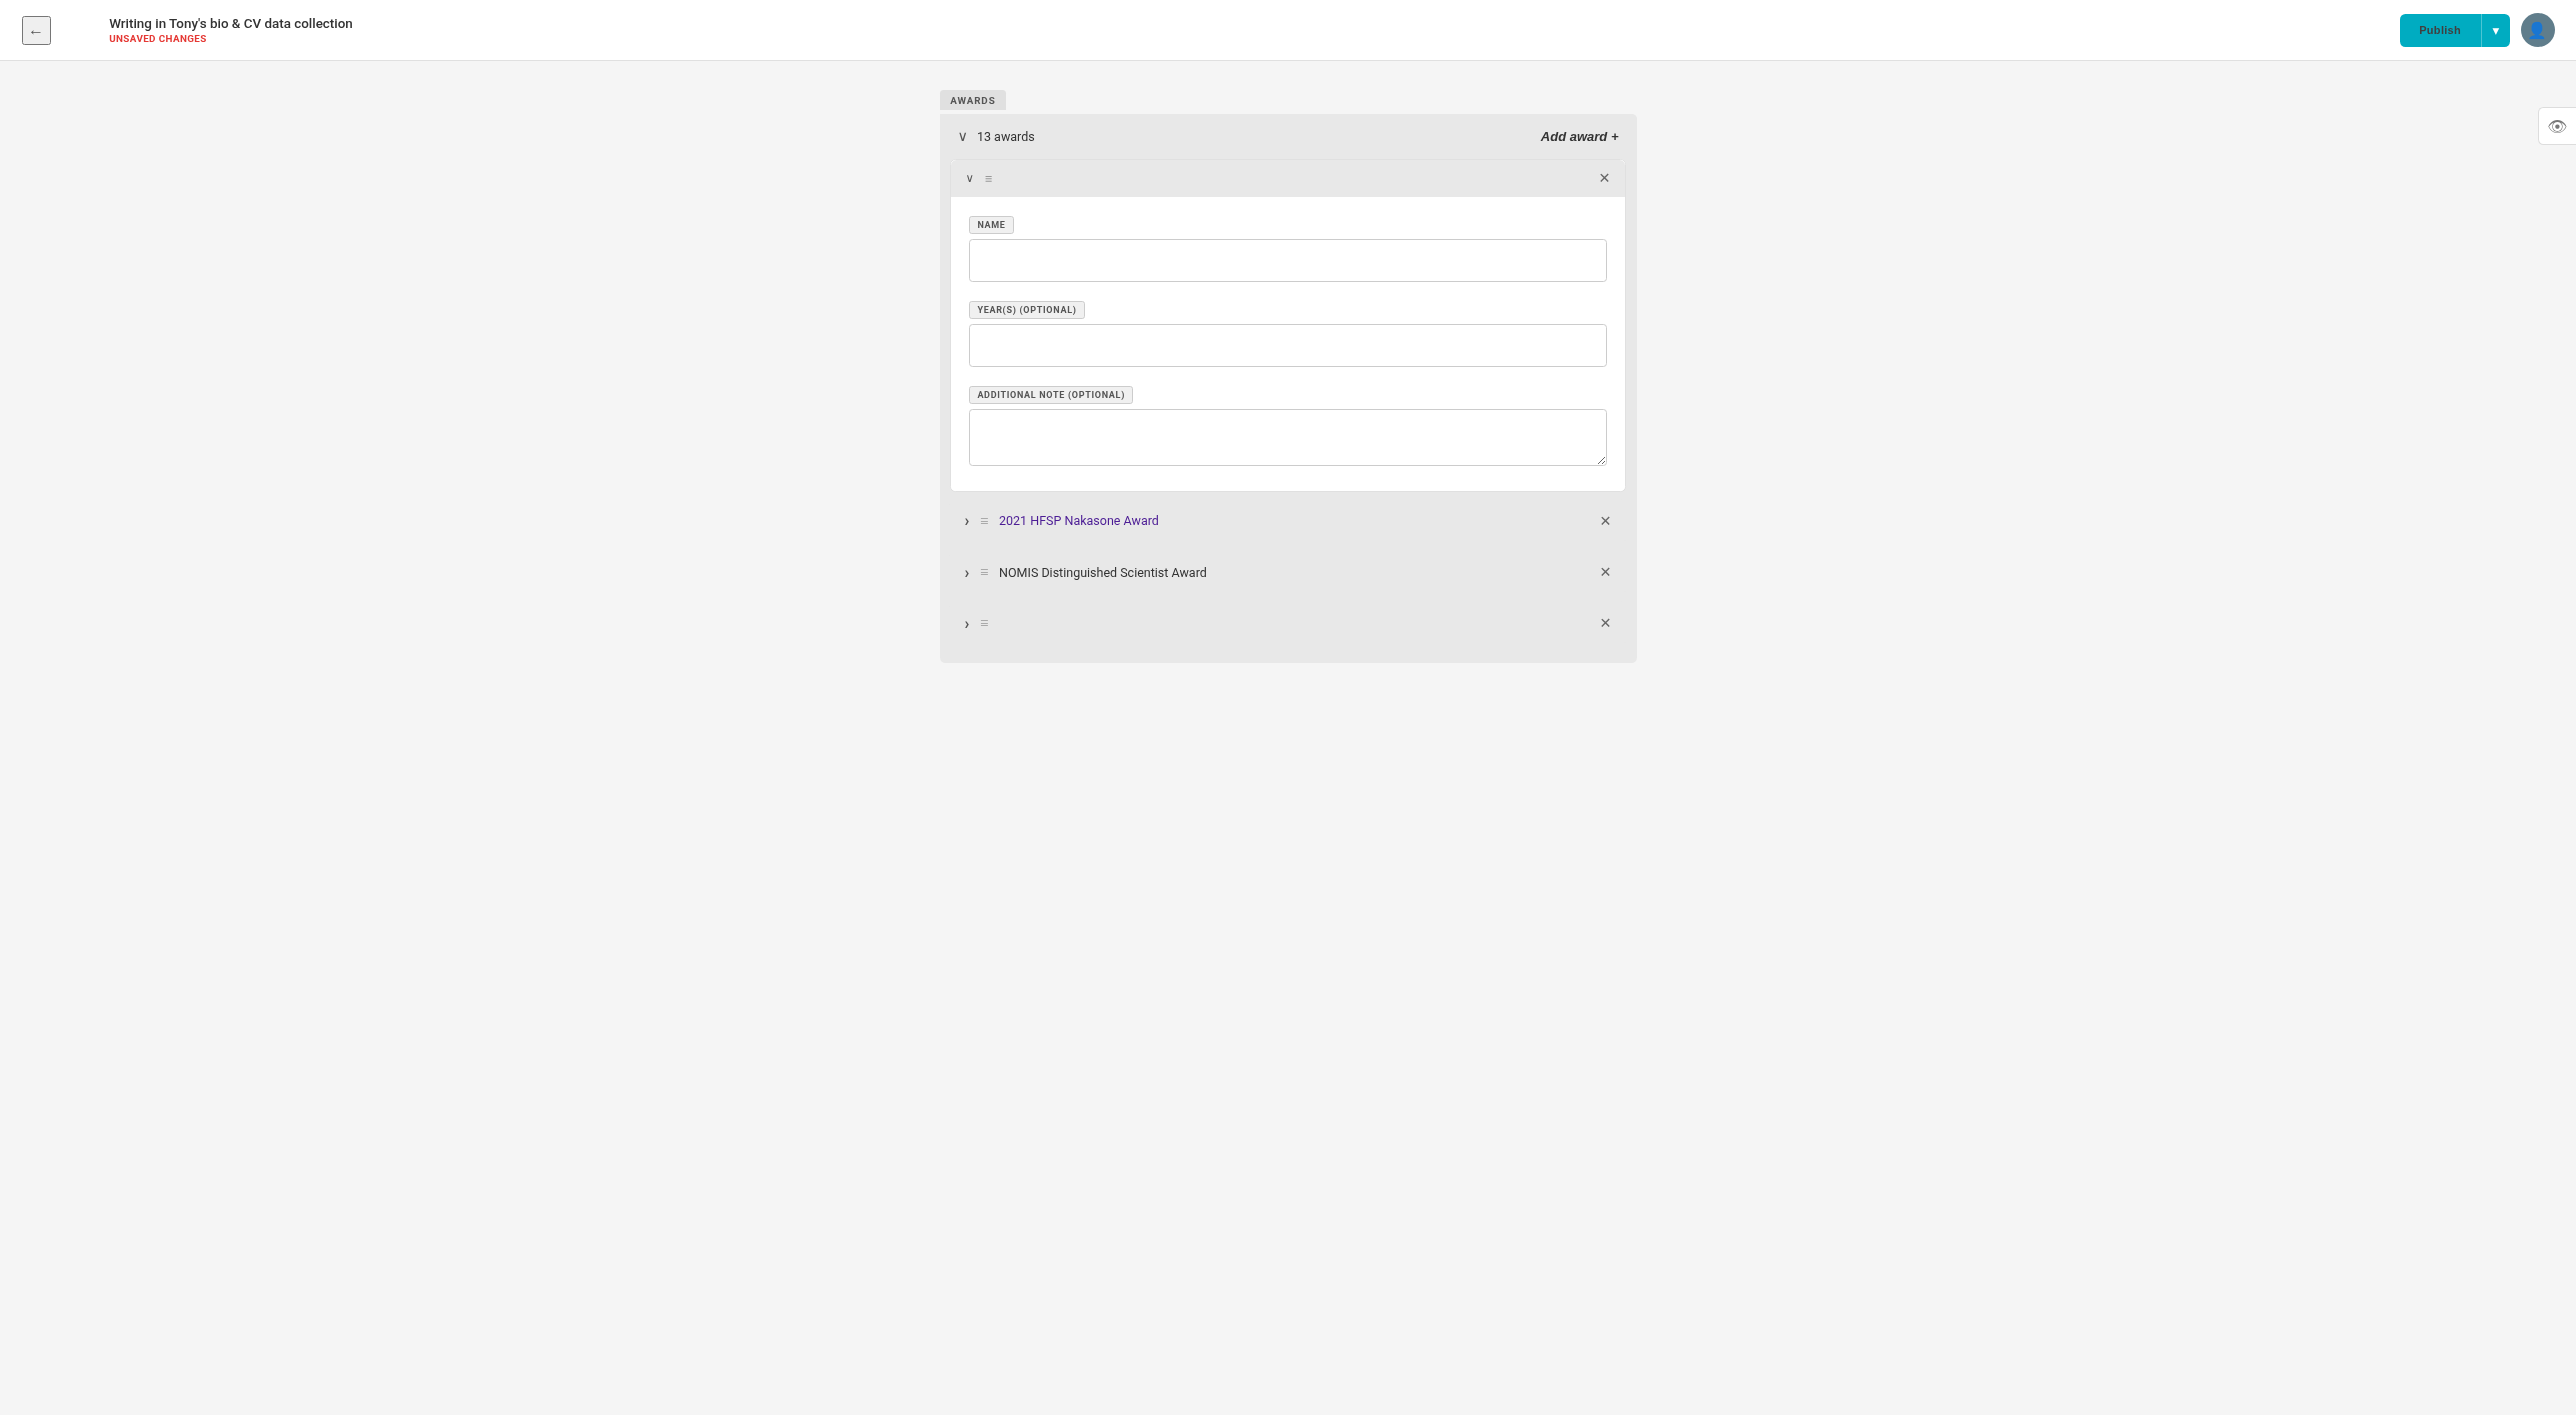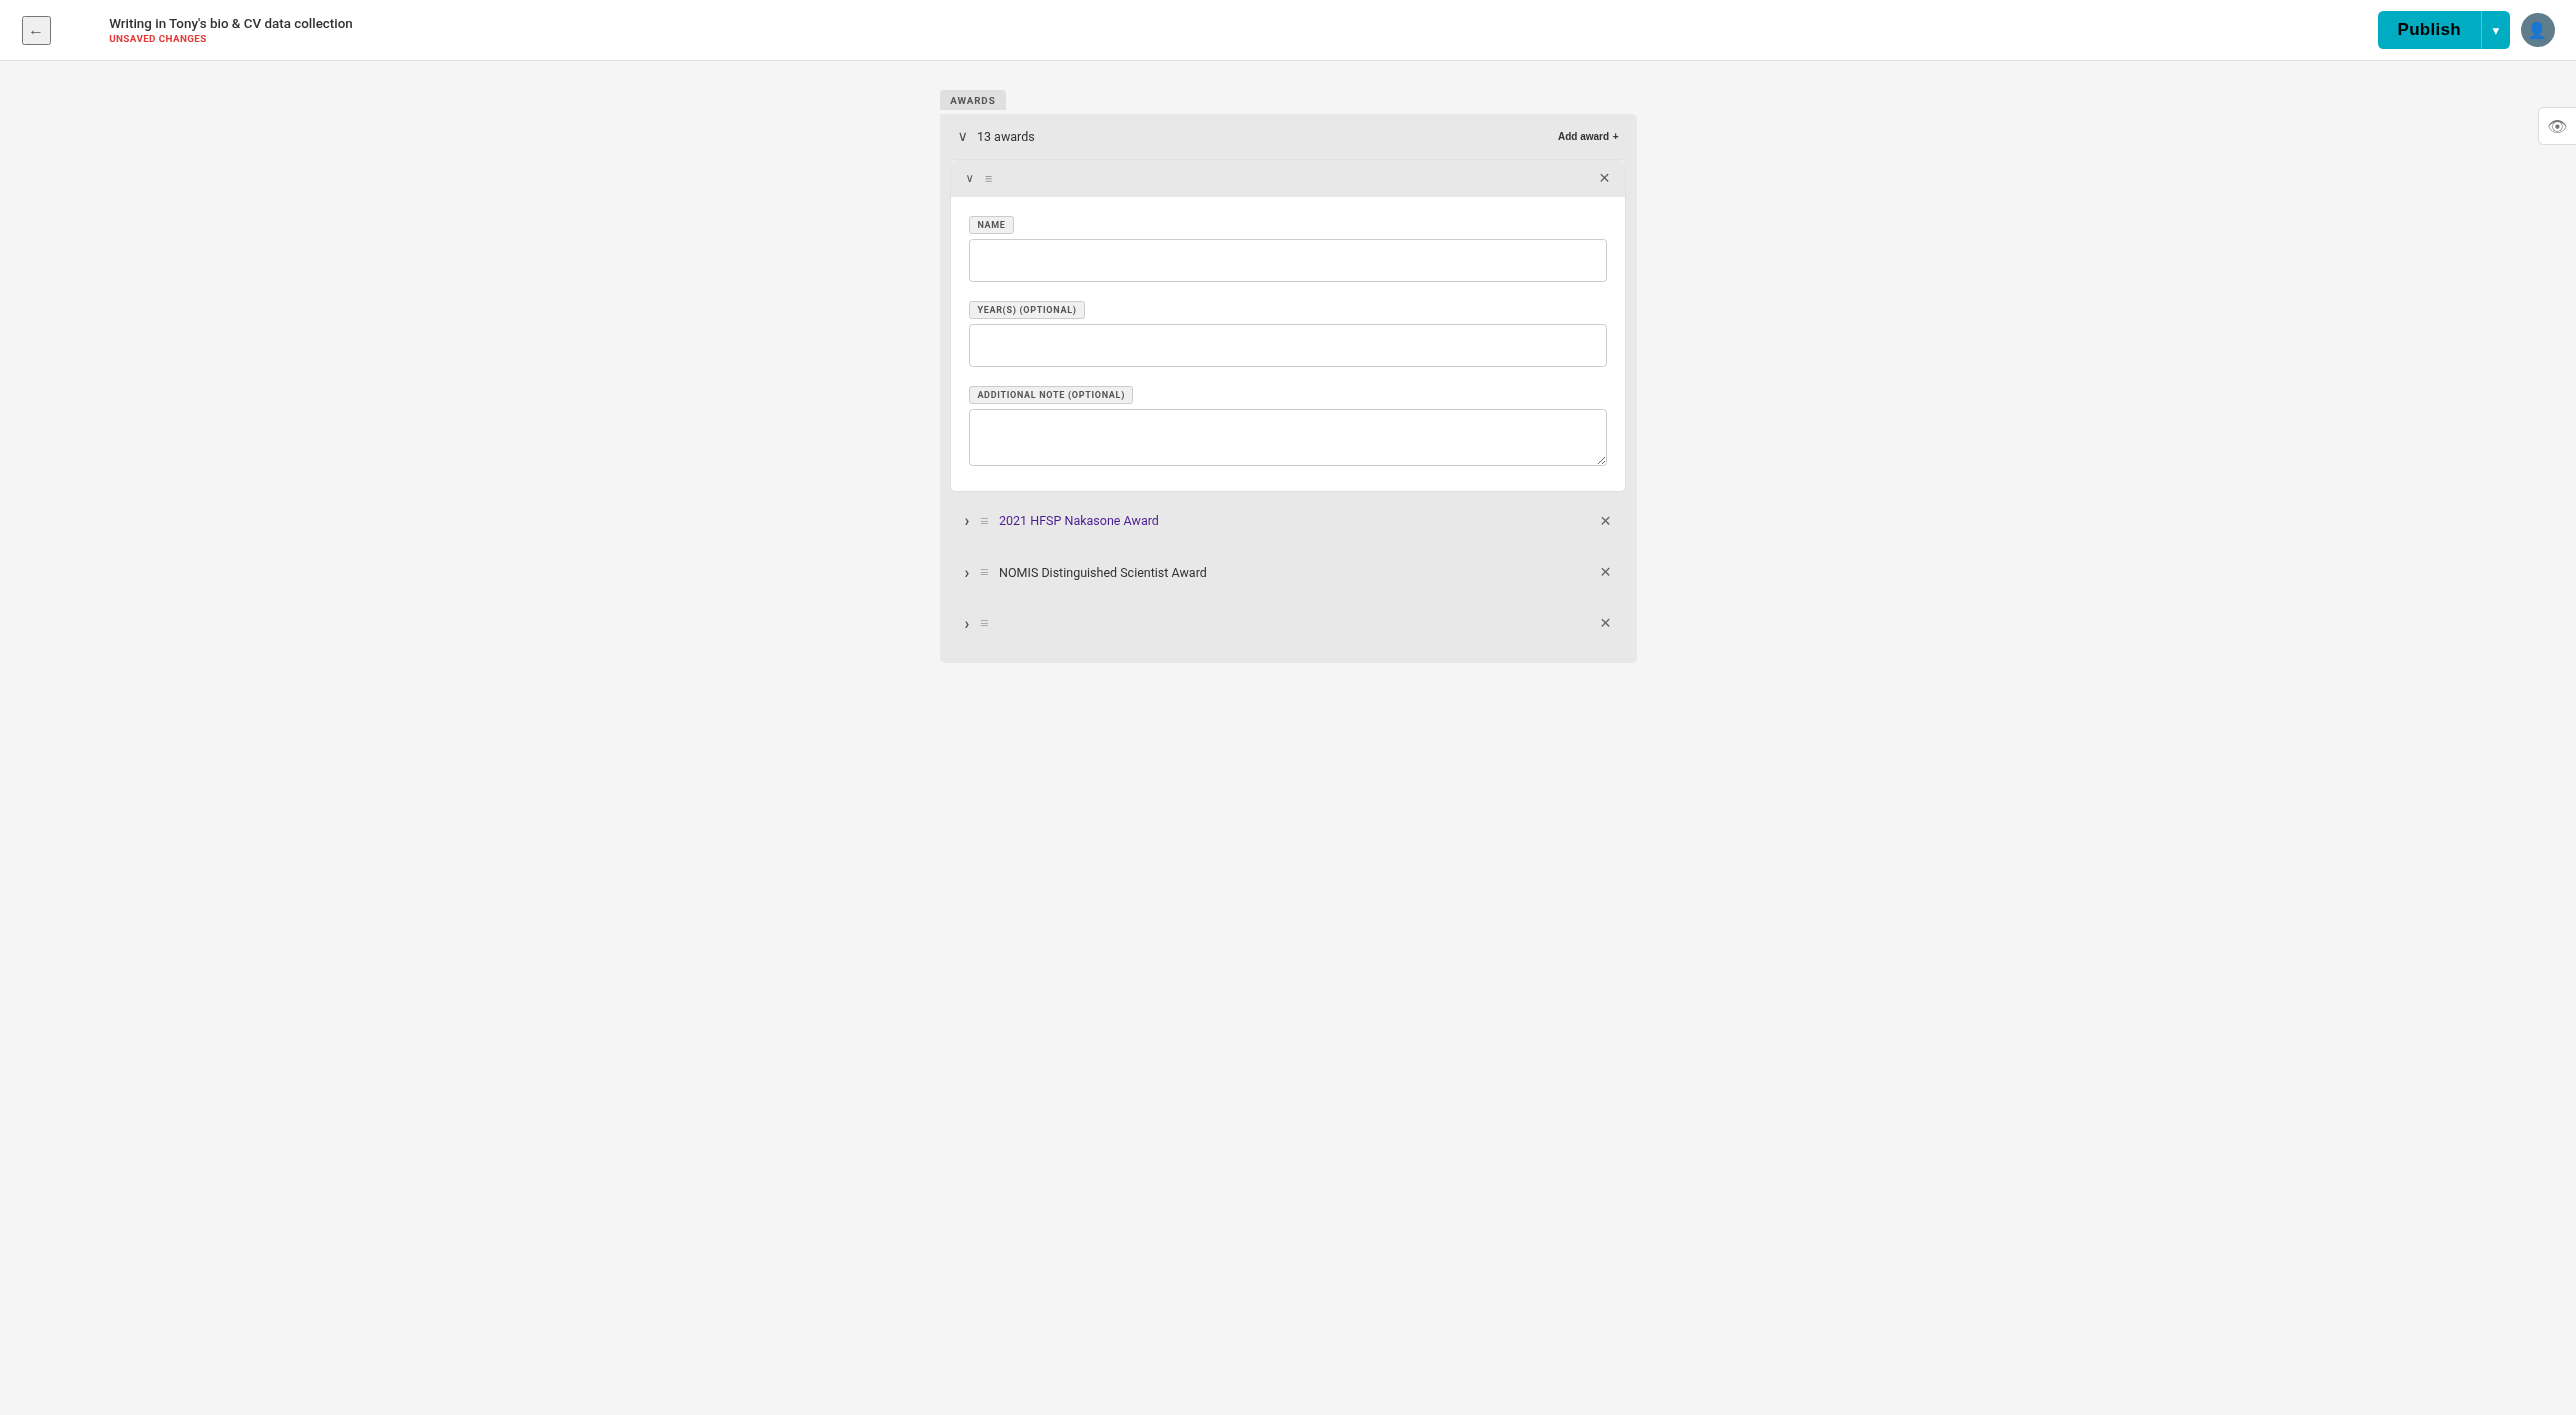--- a/index.html
+++ b/index.html
@@ -55,24 +55,24 @@
       gap: 10.7px;
     }
     .publish-btn-group {
       display: flex;
       align-items: stretch;
       border-radius: 5.4px;
       overflow: hidden;
     }
     .publish-btn-main {
       background: #00acc1;
-      color: #000000;
+      color: #404040;
       border: none;
       padding: 9px 19.7px;
-      font-size: 17px;
+      font-size: 11px;
       font-weight: 600;
       cursor: pointer;
       letter-spacing: 0.3px;
     }
     .publish-btn-dropdown {
       background: #00acc1;
       color: #fff;
       border: none;
       border-left: 0.9px solid rgba(255,255,255,0.3);
       padding: 9px 10.7px;
@@ -160,27 +160,28 @@
       color: #555;
       cursor: pointer;
     }
     .awards-count-text {
       font-size: 12.5px;
       color: #333;
     }
     .add-award-btn {
       background: none;
       border: none;
-      font-size: 10px;
+      font-size: 13px;
       font-weight: 600;
       color: #333;
       cursor: pointer;
       display: flex;
       align-items: center;
       gap: 3.6px;
+      font-style: italic;
     }
 
     
     .award-cards {
       display: flex;
       flex-direction: column;
       gap: 0;
       padding: 0 10.7px 10.7px 10.7px;
     }
 

